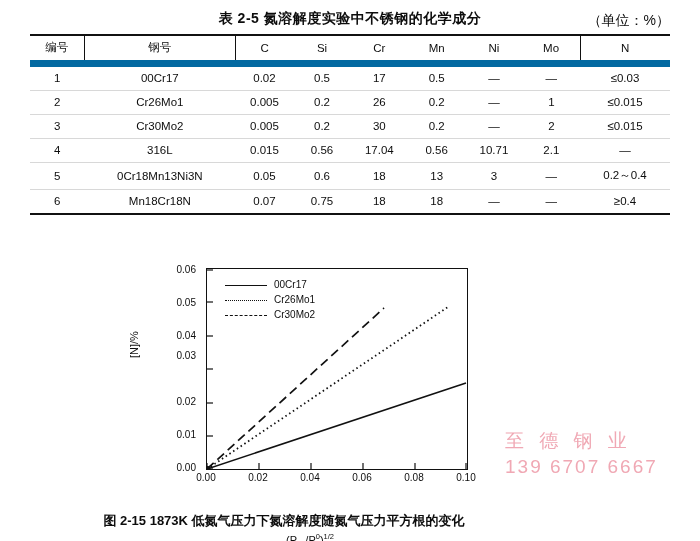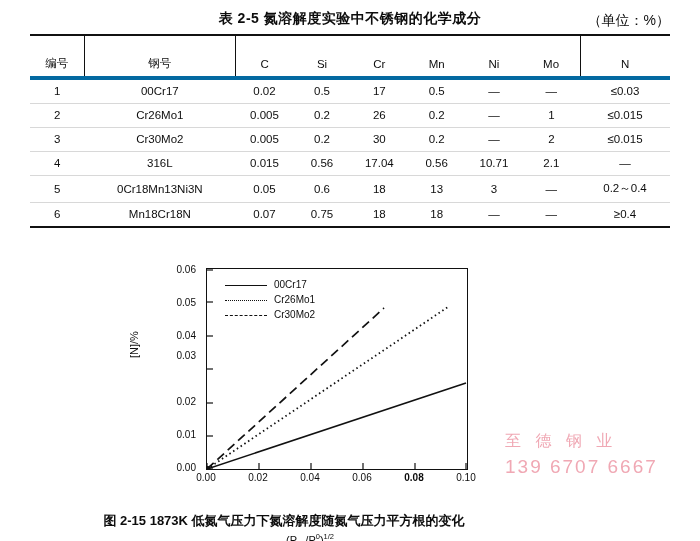--- a/index.html
+++ b/index.html
@@ -39,23 +39,23 @@
     font-family: "Liberation Sans", sans-serif;
   }
   table.chem {
     border-collapse: collapse;
     width: 640px;
     font-size: 11.5px;
     font-family: "Liberation Sans", sans-serif;
   }
   table.chem thead th {
     font-weight: normal;
-    padding: 20px 2px 5px 2px;
-    text-align: center;
-    border-bottom: 4px solid #0369a1;
+    padding: 4px 2px 5px 2px;
+    text-align: center;
+    border-bottom: 7px solid #0369a1;
   }
   table.chem thead tr.toprule th {
     border-top: 2px solid #111;
   }
   table.chem tbody td {
     padding: 5px 2px 6px 2px;
     text-align: center;
     border-bottom: 1px solid #d8d8d8;
     white-space: nowrap;
   }
@@ -165,21 +165,21 @@
   
   .watermark {
     position: absolute;
     left: 505px;
     top: 428px;
     color: #f0a8b4;
     font-family: "Liberation Sans", sans-serif;
     text-align: left;
     line-height: 26px;
   }
-  .wm-1 { font-size: 16px; letter-spacing: 5px; }
+  .wm-1 { font-size: 19px; letter-spacing: 5px; }
   .wm-2 { font-size: 19px; letter-spacing: 2px; }
   sup, sub { font-size: 7.5px; }
 </style>
 </head>
 <body>
 
 <div class="table-block">
   <div class="table-caption">表 2-5    氮溶解度实验中不锈钢的化学成分</div>
   <div class="unit-line">（单位：%）</div>
   <table class="chem">
@@ -276,21 +276,21 @@
   <div class="ytick" style="left:160px; top:156px;">0.02</div>
   <div class="ytick" style="left:160px; top:110px;">0.03</div>
   <div class="ytick" style="left:160px; top:90px;">0.04</div>
   <div class="ytick" style="left:160px; top:57px;">0.05</div>
   <div class="ytick" style="left:160px; top:24px;">0.06</div>
 
   <div class="xtick" style="left:189px; top:232px;">0.00</div>
   <div class="xtick" style="left:241px; top:232px;">0.02</div>
   <div class="xtick" style="left:293px; top:232px;">0.04</div>
   <div class="xtick" style="left:345px; top:232px;">0.06</div>
-  <div class="xtick" style="left:397px; top:232px;font-weight:bold;">0.08</div>
+  <div class="xtick" style="left:397px; top:232px;">0.08</div>
   <div class="xtick" style="left:449px; top:232px;">0.10</div>
 
   <div class="plot-frame">
     <svg width="260" height="200" viewBox="0 0 260 200" style="position:absolute;left:0;top:0;">
 
       <g stroke="#111" stroke-width="1.2">
         <line x1="0" y1="200" x2="0" y2="194"></line>
         <line x1="52" y1="200" x2="52" y2="194"></line>
         <line x1="104" y1="200" x2="104" y2="194"></line>
         <line x1="156" y1="200" x2="156" y2="194"></line>

